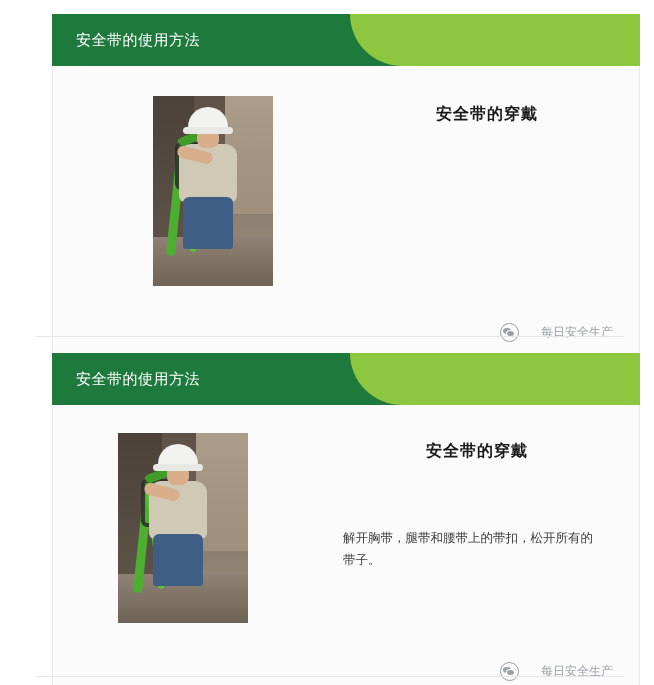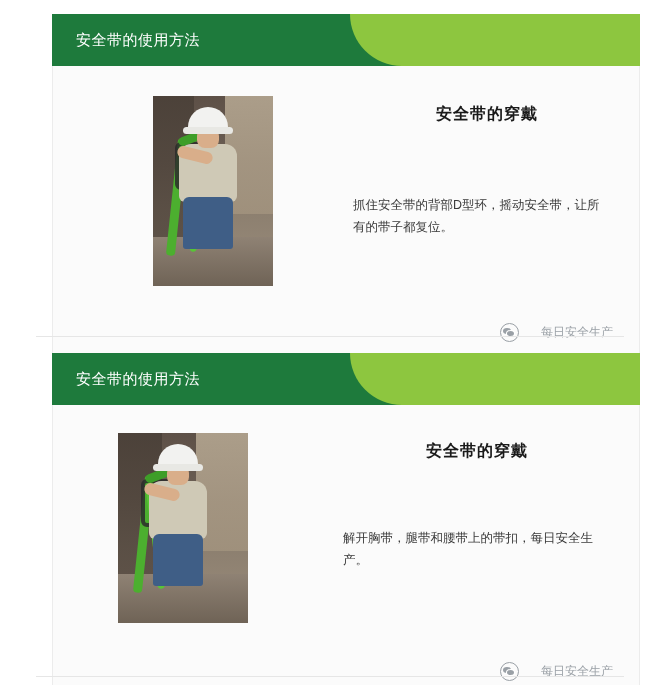--- a/index.html
+++ b/index.html
@@ -286,21 +286,20 @@
         <div class="ph-dark-gear"></div>
         <div class="ph-harness-c"></div>
         <div class="ph-shirt"></div>
         <div class="ph-jeans"></div>
         <div class="ph-arm"></div>
         <div class="ph-face"></div>
         <div class="ph-helmet"></div>
       </div>
 
       <div class="content-title">安全带的穿戴</div>
-      <div class="content-text">抓住安全带的背部D型环，摇动安全带，让所有的带子都复位。</div>
 
       <div class="watermark">
         <span class="wechat-icon"></span>
         <span>每日安全生产</span>
       </div>
     </div>
   </div>
 
   <div class="divider d1"></div>
 
@@ -321,21 +320,21 @@
         <div class="ph-dark-gear"></div>
         <div class="ph-harness-c"></div>
         <div class="ph-shirt"></div>
         <div class="ph-jeans"></div>
         <div class="ph-arm"></div>
         <div class="ph-face"></div>
         <div class="ph-helmet"></div>
       </div>
 
       <div class="content-title second">安全带的穿戴</div>
-      <div class="content-text second">解开胸带，腿带和腰带上的带扣，每日安全生产。</div>
+      <div class="content-text second">解开胸带，腿带和腰带上的带扣，松开所有的带子。</div>
 
       <div class="watermark">
         <span class="wechat-icon"></span>
         <span>每日安全生产</span>
       </div>
     </div>
   </div>
 
   <div class="divider d2"></div>
 

